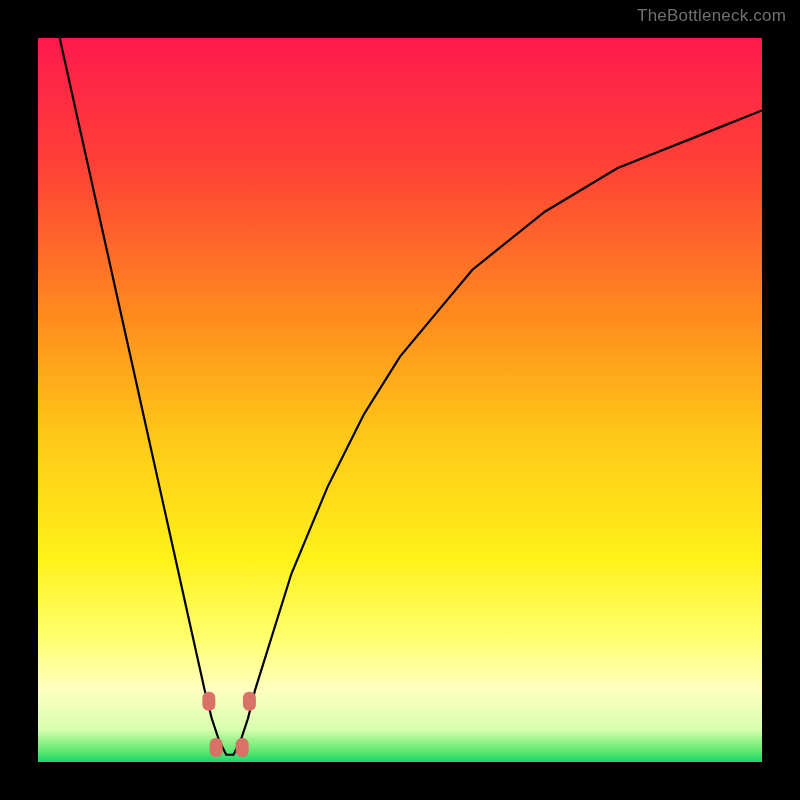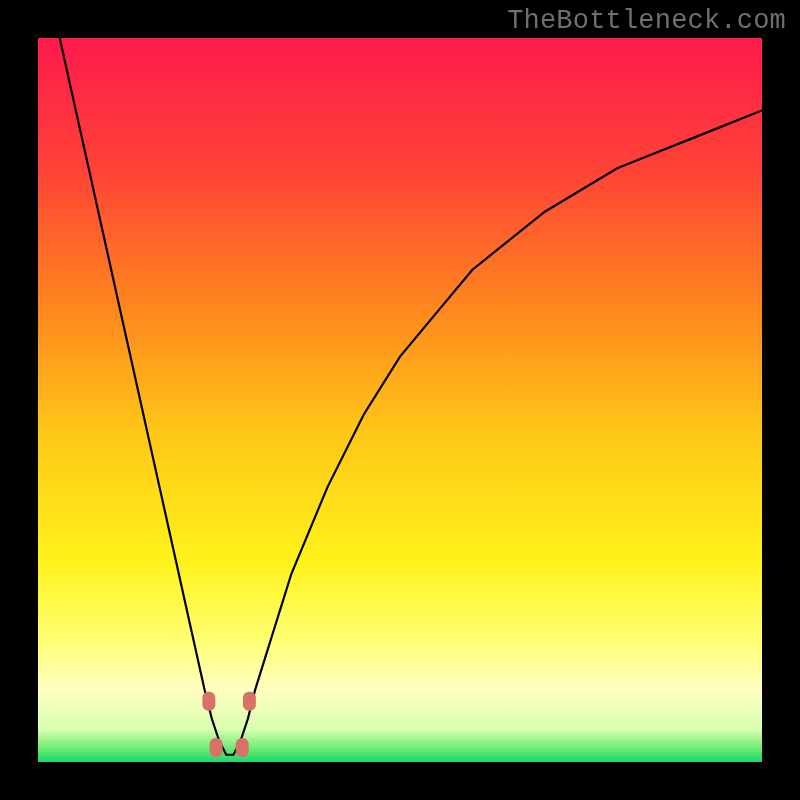--- a/index.html
+++ b/index.html
@@ -30,24 +30,24 @@
   .plot svg {
     display: block;
     width: 724px;
     height: 724px;
   }
   .watermark {
     position: absolute;
     top: 6px;
     right: 14px;
     color: #6f6f6f;
-    font-size: 27px;
+    font-size: 17px;
     font-weight: 500;
     letter-spacing: 0.2px;
-    font-family: Liberation Mono, monospace;
+    font-family: Liberation Sans, sans-serif;
   }
 </style>
 </head>
 <body>
 
 <div class="frame">
   <div class="watermark">TheBottleneck.com</div>
 
   <div class="plot">
     <svg id="chart-svg" viewBox="0 0 724 724" preserveAspectRatio="none">

